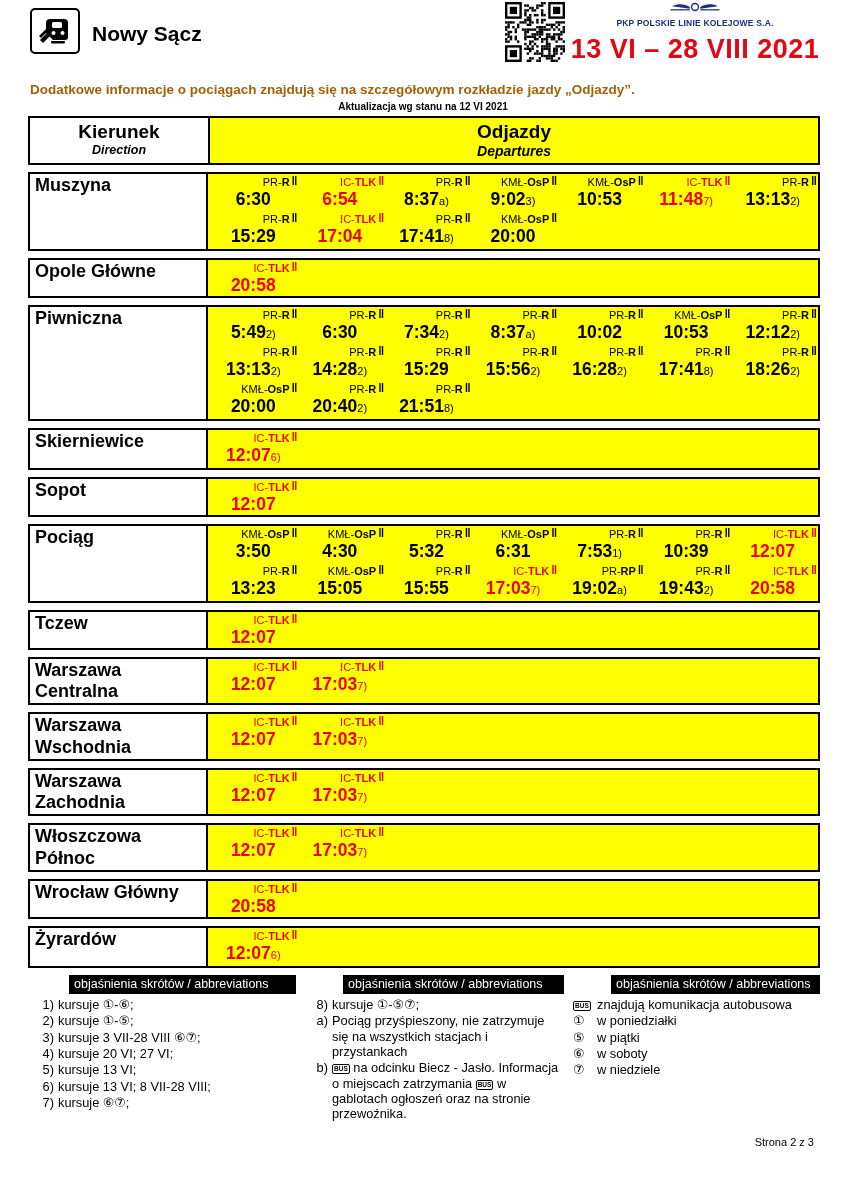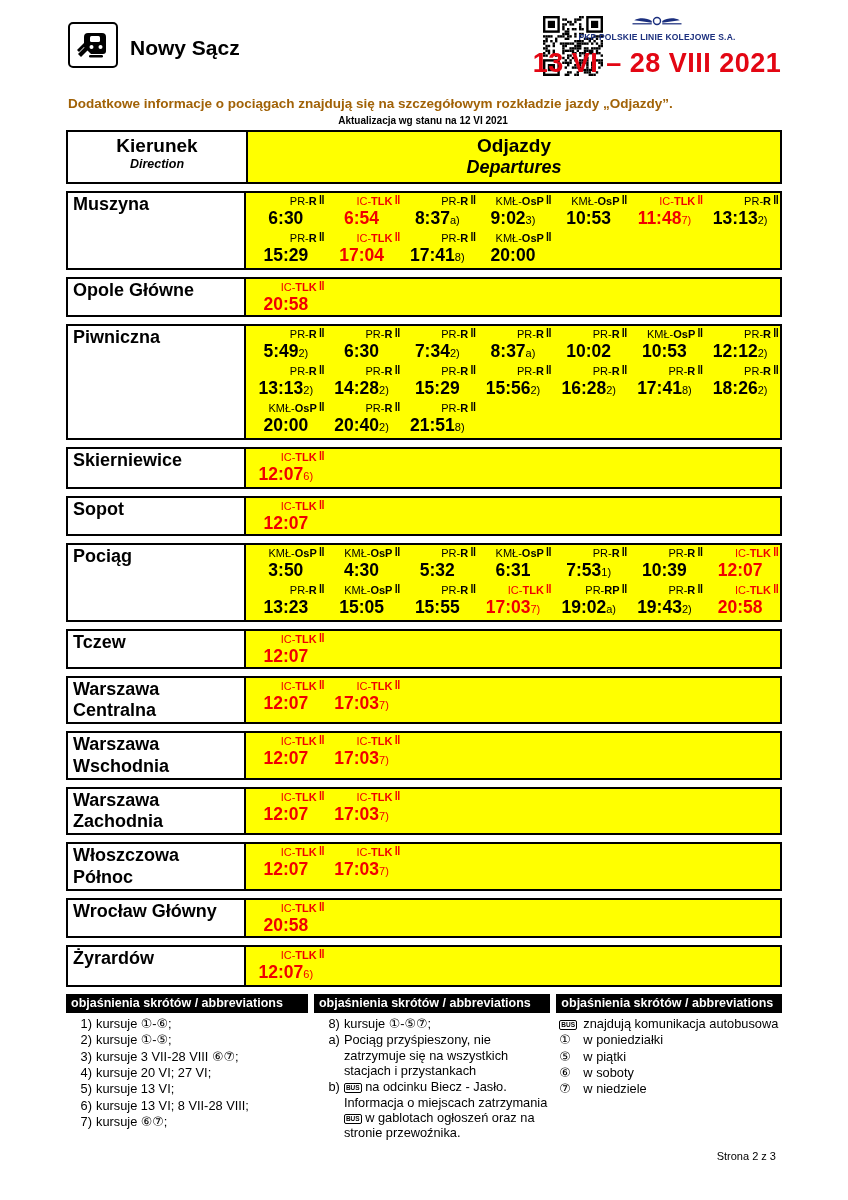--- a/index.html
+++ b/index.html
@@ -1,21 +1,21 @@
 <!DOCTYPE html>
 <html><head>
 <meta charset="utf-8">
 <style>
   html,body{margin:0;padding:0;}
   body{
     width:848px;height:1200px;background:#ffffff;overflow:hidden;
     font-family:"Liberation Sans","DejaVu Sans",sans-serif;color:#000;
     -webkit-font-smoothing:antialiased;
   }
-  .page{position:relative;width:716px;height:1176px;margin:0 auto;padding-top:14px;}
+  .page{position:relative;width:792px;height:1176px;margin:0 auto;}
 
   
   .hdr{position:relative;height:78px;}
   .train-box{
     position:absolute;left:2px;top:8px;width:46px;height:42px;
     border:2px solid #000;border-radius:5px;background:#fff;
     display:flex;align-items:center;justify-content:center;
   }
   .station-title{position:absolute;left:64px;top:22px;font-size:21px;font-weight:bold;}
   .qr{position:absolute;left:477px;top:2px;width:60px;height:60px;}
@@ -29,21 +29,21 @@
 
   
   .tbl-head,.row{display:flex;border:2px solid #000;margin-bottom:7px;background:#fff;}
   .tbl-head .kier{
     width:178px;border-right:2px solid #000;text-align:center;padding:3px 0 4px;
   }
   .kier .pl{font-size:19px;font-weight:bold;}
   .kier .en{font-size:12.5px;font-weight:bold;font-style:italic;}
   .tbl-head .odj{flex:1;background:#ffff00;text-align:center;padding:3px 0 4px;}
   .odj .pl{font-size:19px;font-weight:bold;}
-  .odj .en{font-size:18px;font-weight:bold;font-style:italic;}
+  .odj .en{font-size:14px;font-weight:bold;font-style:italic;}
 
   .row .st{
     width:178px;box-sizing:border-box;border-right:2px solid #000;
     padding:1px 2px 1px 5px;font-size:18px;font-weight:bold;line-height:1.18;
   }
   .row .deps{
     flex:1;background:#ffff00;display:grid;
     grid-template-columns:repeat(7,1fr);
     align-content:start;row-gap:1px;padding:1px 2px;
   }
@@ -55,22 +55,22 @@
   .dep-note{font-size:11px;font-weight:normal;}
   .dep.red .dep-top,.dep.red .dep-time{color:#f00000;}
 
   
   .legend{display:flex;gap:6px;margin-top:2px;}
   .leg-col{box-sizing:border-box;}
   .leg-col.c1{width:268px;}
   .leg-col.c2{width:262px;}
   .leg-col.c3{width:250px;}
   .leg-hdr{
-    background:#000;color:#fff;font-size:12.5px;font-weight:bold;
-    padding:2px 5px 3px;margin-bottom:3px;white-space:nowrap;
+    background:#000;color:#fff;font-size:12.5px;font-weight:normal;
+    padding:2px 5px 3px;margin-bottom:3px;white-space:nowrap;margin-left:41px;
   }
   .leg-item{display:flex;font-size:12.8px;line-height:1.2;margin-bottom:1px;}
   .leg-key{flex:0 0 26px;text-align:right;padding-right:4px;white-space:nowrap;}
   .c3 .leg-key{flex:0 0 22px;text-align:left;padding-left:3px;padding-right:2px;}
   .leg-text{flex:1;}
   .bus-badge{
     display:inline-block;border:1px solid #000;border-radius:2px;
     font-size:6.5px;font-weight:bold;line-height:8px;padding:0 1px;
     vertical-align:1px;letter-spacing:0;
   }

